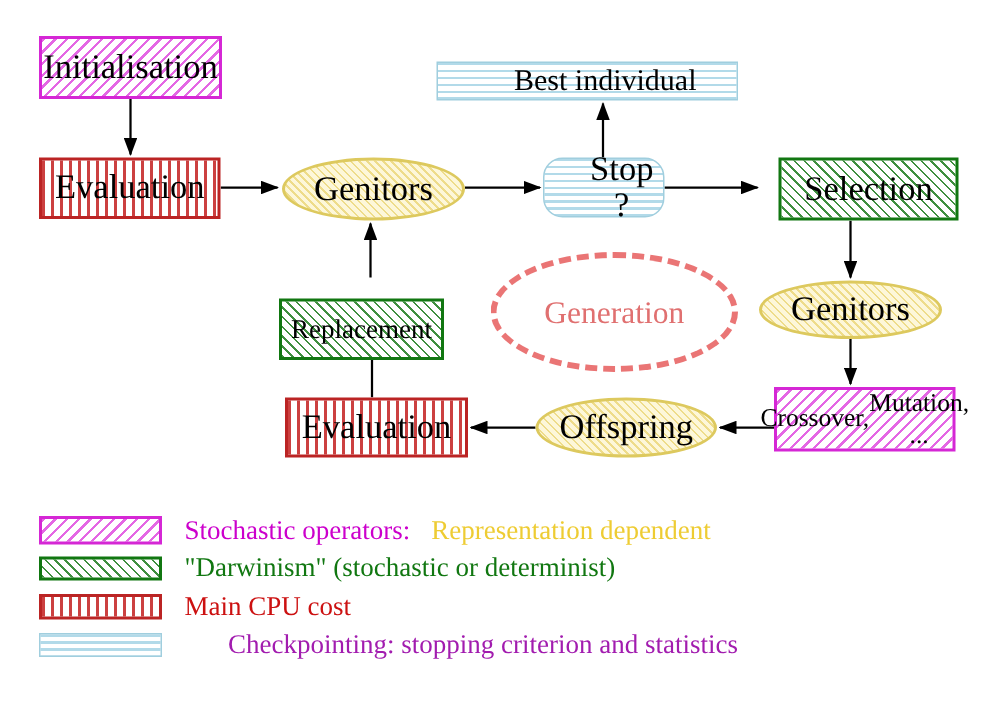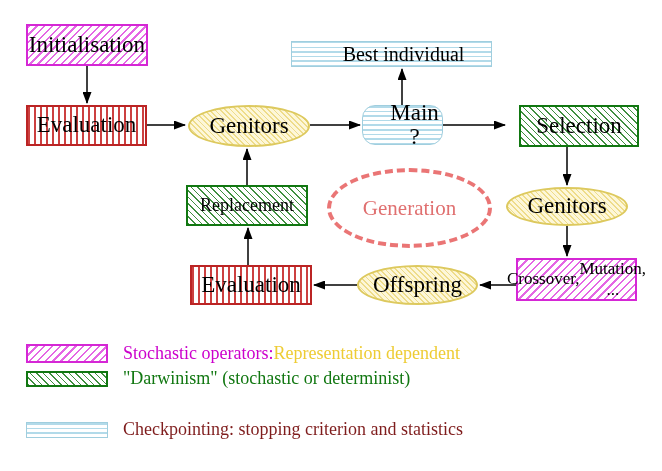--- a/index.html
+++ b/index.html
@@ -34,21 +34,21 @@
     background:repeating-linear-gradient(45deg,#eedc8a 0 1.2px,rgba(255,255,255,0) 1.2px 3.8px),#fdf7d9;
   }
   .ellipse{border-radius:50%;}
   
   #n-init       {left:26px; top:24px;  width:122px;height:42px;font-size:23px;justify-content:center;}
   #n-best       {left:291px;top:41px;  width:201px;height:26px;font-size:20px;}
   #n-eval-top   {left:26px; top:105px; width:121px;height:41px;font-size:23px;}
   #n-parents    {left:188px;top:105px; width:122px;height:42px;font-size:23px;}
   #n-stop       {left:362px;top:105px; width:81px; height:40px;font-size:23px;border-radius:13px;}
   #n-selection  {left:507px;top:105px; width:120px;height:42px;font-size:23px;margin-left:12px;}
-  #n-replacement{left:186px;top:185px; width:122px;height:41px;font-size:18px;}
+  #n-replacement{left:186px;top:199px; width:110px;height:41px;font-size:18px;}
   #n-genitors   {left:506px;top:187px; width:122px;height:39px;font-size:23px;align-items:center;}
   #n-generation {left:327px;top:168px; width:165px;height:80px;
                  border:4px dashed #ea7575;border-radius:50%;
                  font-size:21px;color:#e07070;background:transparent;}
   #n-crossover  {left:516px;top:258px; width:121px;height:43px;font-size:17px;flex-direction:row;line-height:1.18;}
   #n-offspring  {left:357px;top:265px; width:121px;height:40px;font-size:23px;}
   #n-eval-bottom{left:190px;top:265px; width:122px;height:40px;font-size:23px;}
   
   #edges{position:absolute;left:0;top:0;width:662px;height:471px;pointer-events:none;}
   #edges line{stroke:#000;stroke-width:1.5;}
@@ -58,24 +58,24 @@
   .swatch{width:82px;box-sizing:border-box;flex:0 0 82px;}
   #lg-row-0{top:344px;height:19px;}
   #lg-row-1{top:370px;height:17px;}
   #lg-row-2{top:395px;height:18px;}
   #lg-row-3{top:421px;height:17px;}
   #lg-row-0 .swatch{height:19px;}
   #lg-row-1 .swatch{height:16px;}
   #lg-row-2 .swatch{height:17px;}
   #lg-row-3 .swatch{height:16px;}
   .lg-text-magenta{color:#cc00cc;}
-  .lg-text-gold{color:#eecc33;}
+  .lg-text-gold{color:#eecc33;margin-left:14px;}
   .lg-text-green{color:#117711;}
   .lg-text-red{color:#cc1111;}
-  .lg-text-cyan{color:#7f1d1d;}
+  .lg-text-cyan{color:#a21caf;margin-left:29px;}
 </style>
 </head>
 <body>
 
 <div id="canvas">
 
   <svg id="edges" viewBox="0 0 662 471">
     <defs>
       <marker id="ah" markerUnits="userSpaceOnUse" markerWidth="12" markerHeight="9" refX="11" refY="4.5" orient="auto">
         <polygon points="0 0, 12 4.5, 0 9" fill="#000"></polygon>
@@ -104,21 +104,21 @@
 
   <div id="n-eval-top" class="node stripe-red">
     <span>Evaluation</span>
   </div>
 
   <div id="n-parents" class="node hatch-yellow ellipse">
     <span>Genitors</span>
   </div>
 
   <div id="n-stop" class="node stripe-cyan">
-    <span>Main ?</span>
+    <span>Stop ?</span>
   </div>
 
   <div id="n-selection" class="node hatch-green">
     <span>Selection</span>
   </div>
 
   <div id="n-replacement" class="node hatch-green">
     <span>Replacement</span>
   </div>
 
@@ -146,19 +146,23 @@
   <div id="lg-row-0" class="legend-row">
     <span class="swatch hatch-magenta"></span>
     <span><span class="lg-text-magenta">Stochastic operators:</span><span class="lg-text-gold">Representation dependent</span></span>
   </div>
 
   <div id="lg-row-1" class="legend-row">
     <span class="swatch hatch-green"></span>
     <span class="lg-text-green">"Darwinism" (stochastic or determinist)</span>
   </div>
 
+  <div id="lg-row-2" class="legend-row">
+    <span class="swatch stripe-red"></span>
+    <span class="lg-text-red">Main CPU cost</span>
+  </div>
 
   <div id="lg-row-3" class="legend-row">
     <span class="swatch stripe-cyan"></span>
     <span class="lg-text-cyan">Checkpointing: stopping criterion and statistics</span>
   </div>
 
 </div>
 
 </body></html>

